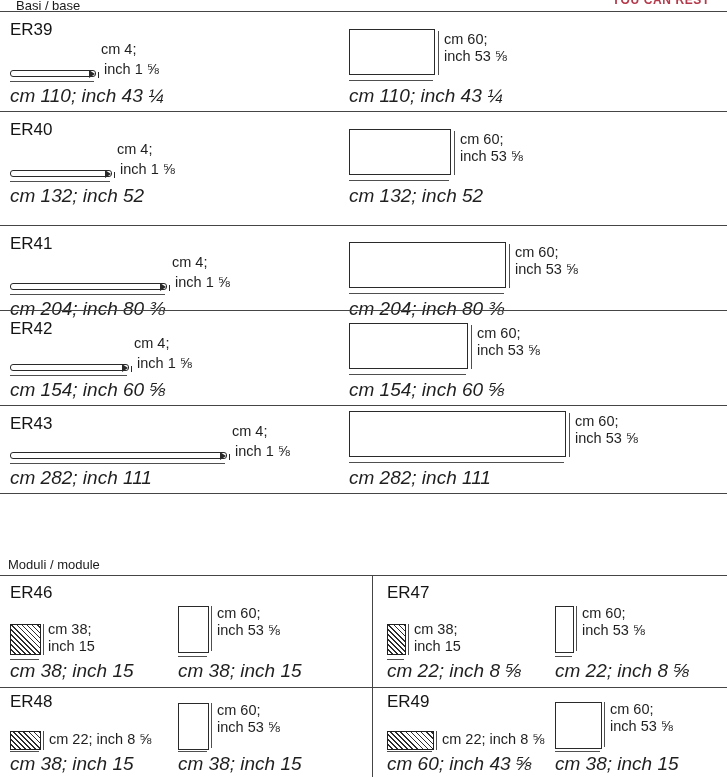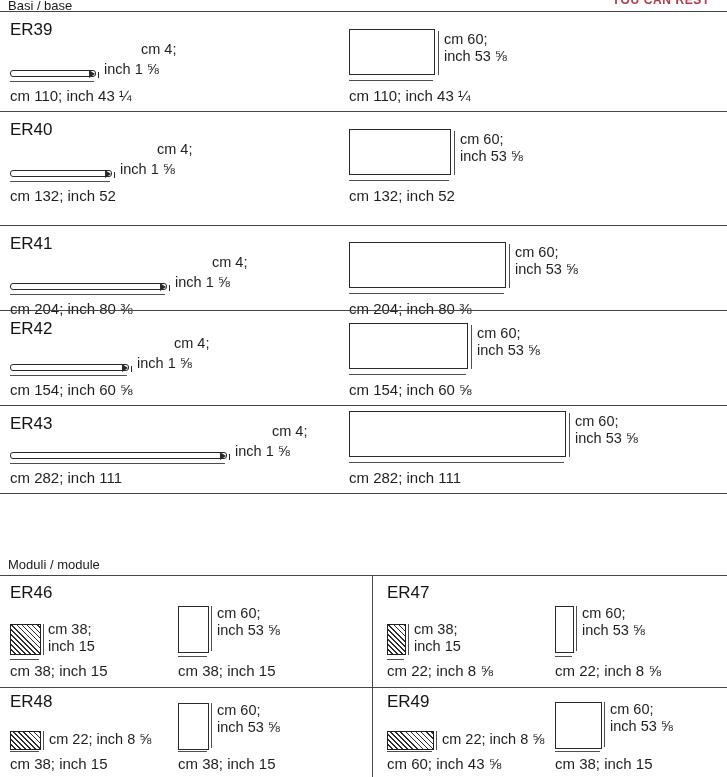--- a/index.html
+++ b/index.html
@@ -4,29 +4,29 @@
 <style>
   html,body{margin:0;padding:0;background:#fff;}
   #page{position:relative;width:727px;height:777px;background:#ffffff;overflow:hidden;
         font-family:"Liberation Sans", sans-serif;color:#1c1c1c;}
   .sec-title{position:absolute;font-size:13px;line-height:13px;color:#1a1a1a;white-space:nowrap;}
   .sep{position:absolute;left:0;width:727px;height:0;border-top:1px solid #454545;}
   .slogan{position:absolute;font-size:12px;font-weight:bold;letter-spacing:.6px;color:#b4394a;white-space:nowrap;}
   .base-row{position:absolute;left:0;width:727px;border-top:1px solid #454545;}
   .code{position:absolute;left:10px;top:8px;font-size:17px;line-height:20px;color:#141414;}
   .lbl{position:absolute;font-size:14.5px;line-height:19px;color:#1f1f1f;white-space:nowrap;}
-  .lbl-lg{font-size:15px;}
+  .lbl-lg{font-size:19px;font-style:italic;}
   .bar{position:absolute;height:5px;border:1px solid #2a2a2a;border-radius:3px;background:#fff;}
   .b-bar{bottom:35px;}
   .bar-arrow{position:absolute;width:0;height:0;border-left:6px solid #2a2a2a;
              border-top:4px solid transparent;border-bottom:4px solid transparent;}
   .b-arrow{bottom:34px;}
   .tick{position:absolute;width:1px;height:6px;background:#2a2a2a;}
   .b-tick{bottom:34px;}
-  .b-cm4{bottom:53px;margin-left:40px;}
+  .b-cm4{bottom:53px;}
   .b-inch{bottom:33px;}
   .dim{position:absolute;height:0;border-top:1px solid #4f4f4f;}
   .vdim{position:absolute;width:0;border-left:1px solid #4f4f4f;}
   .b-dim{bottom:30px;}
   .b-wlabel{bottom:7px;}
   .rect{position:absolute;border:1px solid #2a2a2a;background:#fff;}
   .t-rect{bottom:37px;height:44px;}
   .t-vdim{bottom:37px;height:44px;}
   .t-l1{bottom:63px;}
   .t-l2{bottom:46px;}
@@ -38,21 +38,21 @@
          background:repeating-linear-gradient(45deg,#ffffff 0 2.5px,#2c2c2c 2.5px 3.6px);}
   .vcol{position:absolute;width:0;border-left:1px solid #454545;}
 </style>
 </head>
 <body>
 
 <div id="page">
 
   <div class="slogan" style="left:612px;top:-7px;">YOU CAN REST</div>
 
-  <div class="sec-title" style="left:8px;top:-1px;">Basi / base</div>
+  <div class="sec-title" style="left:16px;top:-1px;">Basi / base</div>
 
   <div class="base-row" style="top:11px;height:100px;">
     <div class="code">ER39</div>
     <div class="bar b-bar" style="left:10px;width:84px;"></div>
     <div class="bar-arrow b-arrow" style="left:89px;"></div>
     <div class="tick b-tick" style="left:98px;"></div>
     <div class="lbl b-cm4" style="left:101px;">cm 4;</div>
     <div class="lbl b-inch" style="left:104px;">inch 1 ⅝</div>
     <div class="dim b-dim" style="left:10px;width:84px;"></div>
     <div class="lbl lbl-lg b-wlabel" style="left:10px;">cm 110; inch 43 ¼</div>

